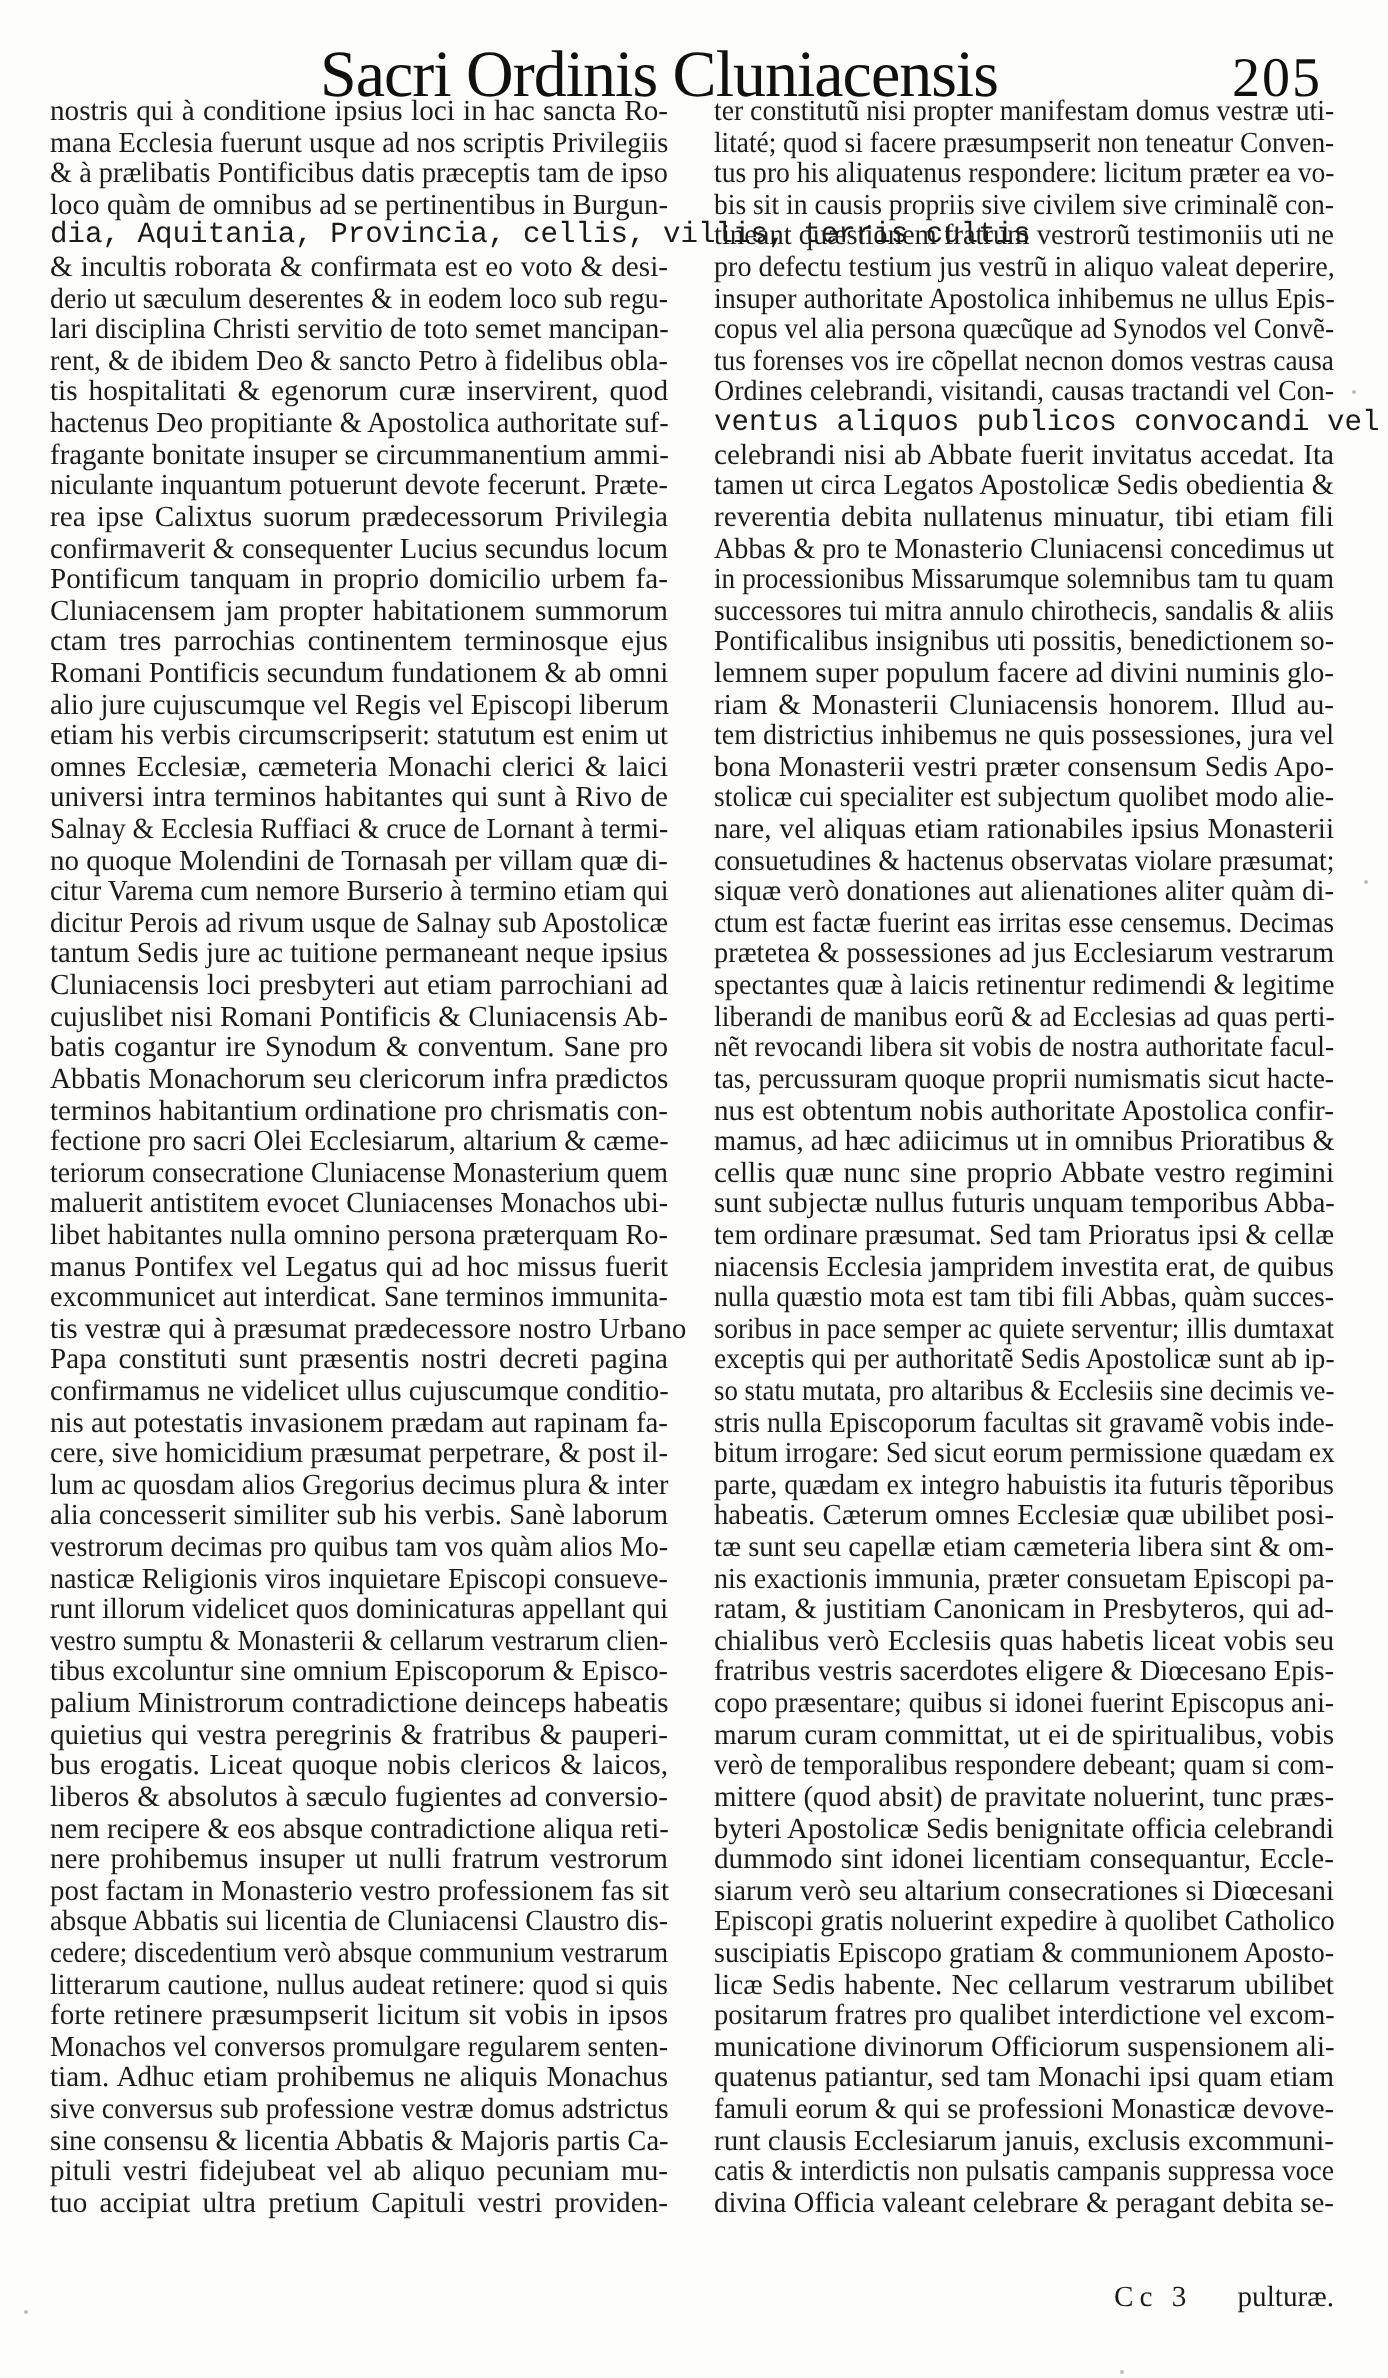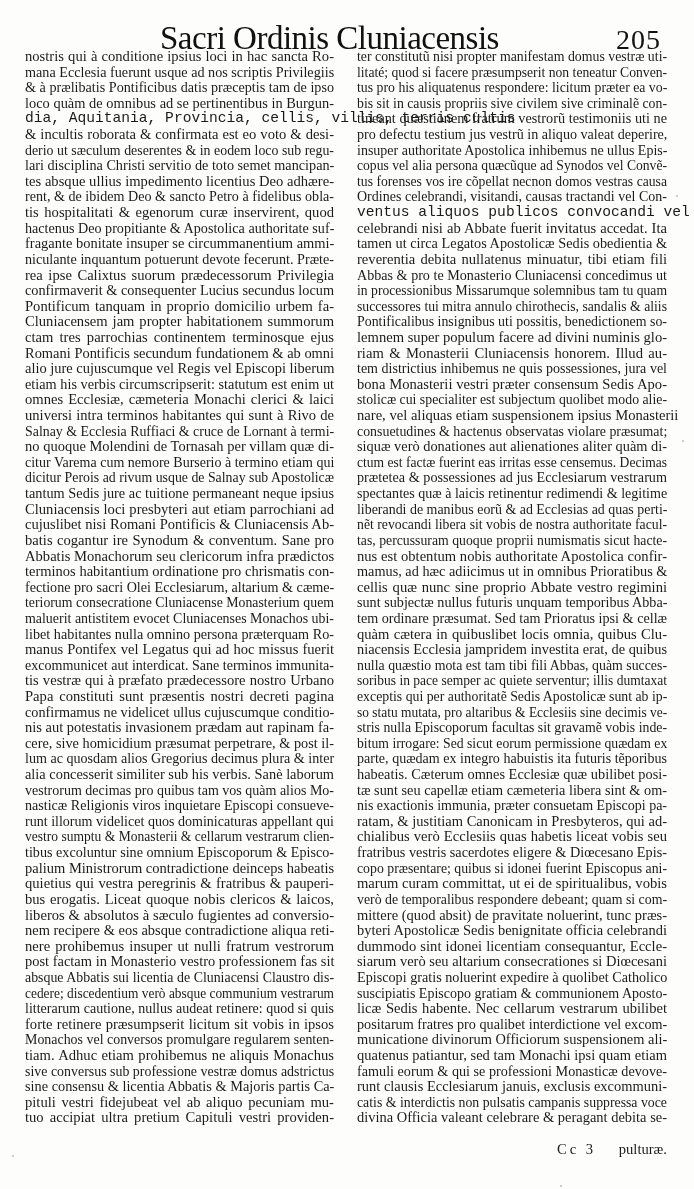--- a/index.html
+++ b/index.html
@@ -58,21 +58,20 @@
 
   <div class="column col-left" id="col-left">
       <span class="line" style="display: block; width: 309px;">nostris qui à conditione ipsius loci in hac sancta Ro-</span>
       <span class="line" style="display: block; width: 318px; transform-origin: left top; transform: scaleX(0.971698);">mana Ecclesia fuerunt usque ad nos scriptis Privilegiis</span>
       <span class="line" style="display: block; width: 319px; transform-origin: left top; transform: scaleX(0.968652);">&amp; à prælibatis Pontificibus datis præceptis tam de ipso</span>
       <span class="line" style="display: block; width: 313px; transform-origin: left top; transform: scaleX(0.98722);">loco quàm de omnibus ad se pertinentibus in Burgun-</span>
       <span class="line" style="display: block; width: 309px; font-family: Liberation Mono, monospace;">dia, Aquitania, Provincia, cellis, villis, terris cultis</span>
       <span class="line" style="display: block; width: 309px;">&amp; incultis roborata &amp; confirmata est eo voto &amp; desi-</span>
       <span class="line" style="display: block; width: 325px; transform-origin: left top; transform: scaleX(0.950769);">derio ut sæculum deserentes &amp; in eodem loco sub regu-</span>
       <span class="line" style="display: block; width: 317px; transform-origin: left top; transform: scaleX(0.974763);">lari disciplina Christi servitio de toto semet mancipan-</span>
-      <span class="line" style="display: block; width: 309px;">tes absque ullius impedimento licentius Deo adhære-</span>
       <span class="line" style="display: block; width: 320px; transform-origin: left top; transform: scaleX(0.965625);">rent, &amp; de ibidem Deo &amp; sancto Petro à fidelibus obla-</span>
       <span class="line" style="display: block; width: 309px;">tis hospitalitati &amp; egenorum curæ inservirent, quod</span>
       <span class="line" style="display: block; width: 319px; transform-origin: left top; transform: scaleX(0.968652);">hactenus Deo propitiante &amp; Apostolica authoritate suf-</span>
       <span class="line" style="display: block; width: 312px; transform-origin: left top; transform: scaleX(0.990385);">fragante bonitate insuper se circummanentium ammi-</span>
       <span class="line" style="display: block; width: 319px; transform-origin: left top; transform: scaleX(0.968652);">niculante inquantum potuerunt devote fecerunt. Præte-</span>
       <span class="line" style="display: block; width: 309px;">rea ipse Calixtus suorum prædecessorum Privilegia</span>
       <span class="line" style="display: block; width: 316px; transform-origin: left top; transform: scaleX(0.977848);">confirmaverit &amp; consequenter Lucius secundus locum</span>
       <span class="line" style="display: block; width: 309px;">Pontificum tanquam in proprio domicilio urbem fa-</span>
       <span class="line" style="display: block; width: 309px;">Cluniacensem jam propter habitationem summorum</span>
       <span class="line" style="display: block; width: 309px;">ctam tres parrochias continentem terminosque ejus</span>
@@ -90,21 +89,21 @@
       <span class="line" style="display: block; width: 310px; transform-origin: left top; transform: scaleX(0.996774);">cujuslibet nisi Romani Pontificis &amp; Cluniacensis Ab-</span>
       <span class="line" style="display: block; width: 309px;">batis cogantur ire Synodum &amp; conventum. Sane pro</span>
       <span class="line" style="display: block; width: 309px;">Abbatis Monachorum seu clericorum infra prædictos</span>
       <span class="line" style="display: block; width: 311px; transform-origin: left top; transform: scaleX(0.993569);">terminos habitantium ordinatione pro chrismatis con-</span>
       <span class="line" style="display: block; width: 319px; transform-origin: left top; transform: scaleX(0.968652);">fectione pro sacri Olei Ecclesiarum, altarium &amp; cæme-</span>
       <span class="line" style="display: block; width: 327px; transform-origin: left top; transform: scaleX(0.944954);">teriorum consecratione Cluniacense Monasterium quem</span>
       <span class="line" style="display: block; width: 324px; transform-origin: left top; transform: scaleX(0.953704);">maluerit antistitem evocet Cluniacenses Monachos ubi-</span>
       <span class="line" style="display: block; width: 318px; transform-origin: left top; transform: scaleX(0.971698);">libet habitantes nulla omnino persona præterquam Ro-</span>
       <span class="line" style="display: block; width: 309px;">manus Pontifex vel Legatus qui ad hoc missus fuerit</span>
       <span class="line" style="display: block; width: 321px; transform-origin: left top; transform: scaleX(0.962617);">excommunicet aut interdicat. Sane terminos immunita-</span>
-      <span class="line" style="display: block; width: 309px;">tis vestræ qui à præfato prædecessore nostro Urbano</span>
+      <span class="line" style="display: block; width: 309px;">tis vestræ qui à præsumat prædecessore nostro Urbano</span>
       <span class="line" style="display: block; width: 309px;">Papa constituti sunt præsentis nostri decreti pagina</span>
       <span class="line" style="display: block; width: 317px; transform-origin: left top; transform: scaleX(0.974763);">confirmamus ne videlicet ullus cujuscumque conditio-</span>
       <span class="line" style="display: block; width: 312px; transform-origin: left top; transform: scaleX(0.990385);">nis aut potestatis invasionem prædam aut rapinam fa-</span>
       <span class="line" style="display: block; width: 316px; transform-origin: left top; transform: scaleX(0.977848);">cere, sive homicidium præsumat perpetrare, &amp; post il-</span>
       <span class="line" style="display: block; width: 320px; transform-origin: left top; transform: scaleX(0.965625);">lum ac quosdam alios Gregorius decimus plura &amp; inter</span>
       <span class="line" style="display: block; width: 314px; transform-origin: left top; transform: scaleX(0.984076);">alia concesserit similiter sub his verbis. Sanè laborum</span>
       <span class="line" style="display: block; width: 322px; transform-origin: left top; transform: scaleX(0.959627);">vestrorum decimas pro quibus tam vos quàm alios Mo-</span>
       <span class="line" style="display: block; width: 320px; transform-origin: left top; transform: scaleX(0.965625);">nasticæ Religionis viros inquietare Episcopi consueve-</span>
       <span class="line" style="display: block; width: 321px; transform-origin: left top; transform: scaleX(0.962617);">runt illorum videlicet quos dominicaturas appellant qui</span>
       <span class="line" style="display: block; width: 333px; transform-origin: left top; transform: scaleX(0.927928);">vestro sumptu &amp; Monasterii &amp; cellarum vestrarum clien-</span>
@@ -144,35 +143,34 @@
       <span class="line" style="display: block; width: 310px;">reverentia debita nullatenus minuatur, tibi etiam fili</span>
       <span class="line" style="display: block; width: 321px; transform-origin: left top; transform: scaleX(0.965732);">Abbas &amp; pro te Monasterio Cluniacensi concedimus ut</span>
       <span class="line" style="display: block; width: 332px; transform-origin: left top; transform: scaleX(0.933735);">in processionibus Missarumque solemnibus tam tu quam</span>
       <span class="line" style="display: block; width: 330px; transform-origin: left top; transform: scaleX(0.939394);">successores tui mitra annulo chirothecis, sandalis &amp; aliis</span>
       <span class="line" style="display: block; width: 326px; transform-origin: left top; transform: scaleX(0.95092);">Pontificalibus insignibus uti possitis, benedictionem so-</span>
       <span class="line" style="display: block; width: 310px;">lemnem super populum facere ad divini numinis glo-</span>
       <span class="line" style="display: block; width: 310px;">riam &amp; Monasterii Cluniacensis honorem. Illud au-</span>
       <span class="line" style="display: block; width: 323px; transform-origin: left top; transform: scaleX(0.959752);">tem districtius inhibemus ne quis possessiones, jura vel</span>
       <span class="line" style="display: block; width: 310px;">bona Monasterii vestri præter consensum Sedis Apo-</span>
       <span class="line" style="display: block; width: 328px; transform-origin: left top; transform: scaleX(0.945122);">stolicæ cui specialiter est subjectum quolibet modo alie-</span>
-      <span class="line" style="display: block; width: 310px;">nare, vel aliquas etiam suspensionem ipsius Monasterii</span>
+      <span class="line" style="display: block; width: 310px;">nare, vel aliquas etiam rationabiles ipsius Monasterii</span>
       <span class="line" style="display: block; width: 326px; transform-origin: left top; transform: scaleX(0.95092);">consuetudines &amp; hactenus observatas violare præsumat;</span>
       <span class="line" style="display: block; width: 315px; transform-origin: left top; transform: scaleX(0.984127);">siquæ verò donationes aut alienationes aliter quàm di-</span>
       <span class="line" style="display: block; width: 334px; transform-origin: left top; transform: scaleX(0.928144);">ctum est factæ fuerint eas irritas esse censemus. Decimas</span>
       <span class="line" style="display: block; width: 319px; transform-origin: left top; transform: scaleX(0.971787);">prætetea &amp; possessiones ad jus Ecclesiarum vestrarum</span>
       <span class="line" style="display: block; width: 322px; transform-origin: left top; transform: scaleX(0.962733);">spectantes quæ à laicis retinentur redimendi &amp; legitime</span>
       <span class="line" style="display: block; width: 325px; transform-origin: left top; transform: scaleX(0.953846);">liberandi de manibus eorũ &amp; ad Ecclesias ad quas perti-</span>
       <span class="line" style="display: block; width: 329px; transform-origin: left top; transform: scaleX(0.942249);">nẽt revocandi libera sit vobis de nostra authoritate facul-</span>
       <span class="line" style="display: block; width: 329px; transform-origin: left top; transform: scaleX(0.942249);">tas, percussuram quoque proprii numismatis sicut hacte-</span>
       <span class="line" style="display: block; width: 310px;">nus est obtentum nobis authoritate Apostolica confir-</span>
       <span class="line" style="display: block; width: 317px; transform-origin: left top; transform: scaleX(0.977918);">mamus, ad hæc adiicimus ut in omnibus Prioratibus &amp;</span>
       <span class="line" style="display: block; width: 310px;">cellis quæ nunc sine proprio Abbate vestro regimini</span>
       <span class="line" style="display: block; width: 319px; transform-origin: left top; transform: scaleX(0.971787);">sunt subjectæ nullus futuris unquam temporibus Abba-</span>
       <span class="line" style="display: block; width: 320px; transform-origin: left top; transform: scaleX(0.96875);">tem ordinare præsumat. Sed tam Prioratus ipsi &amp; cellæ</span>
-      <span class="line" style="display: block; width: 310px;">quàm cætera in quibuslibet locis omnia, quibus Clu-</span>
       <span class="line" style="display: block; width: 315px; transform-origin: left top; transform: scaleX(0.984127);">niacensis Ecclesia jampridem investita erat, de quibus</span>
       <span class="line" style="display: block; width: 327px; transform-origin: left top; transform: scaleX(0.948012);">nulla quæstio mota est tam tibi fili Abbas, quàm succes-</span>
       <span class="line" style="display: block; width: 335px; transform-origin: left top; transform: scaleX(0.925373);">soribus in pace semper ac quiete serventur; illis dumtaxat</span>
       <span class="line" style="display: block; width: 328px; transform-origin: left top; transform: scaleX(0.945122);">exceptis qui per authoritatẽ Sedis Apostolicæ sunt ab ip-</span>
       <span class="line" style="display: block; width: 337px; transform-origin: left top; transform: scaleX(0.919881);">so statu mutata, pro altaribus &amp; Ecclesiis sine decimis ve-</span>
       <span class="line" style="display: block; width: 328px; transform-origin: left top; transform: scaleX(0.945122);">stris nulla Episcoporum facultas sit gravamẽ vobis inde-</span>
       <span class="line" style="display: block; width: 330px; transform-origin: left top; transform: scaleX(0.939394);">bitum irrogare: Sed sicut eorum permissione quædam ex</span>
       <span class="line" style="display: block; width: 322px; transform-origin: left top; transform: scaleX(0.962733);">parte, quædam ex integro habuistis ita futuris tẽporibus</span>
       <span class="line" style="display: block; width: 315px; transform-origin: left top; transform: scaleX(0.984127);">habeatis. Cæterum omnes Ecclesiæ quæ ubilibet posi-</span>
       <span class="line" style="display: block; width: 317px; transform-origin: left top; transform: scaleX(0.977918);">tæ sunt seu capellæ etiam cæmeteria libera sint &amp; om-</span>

